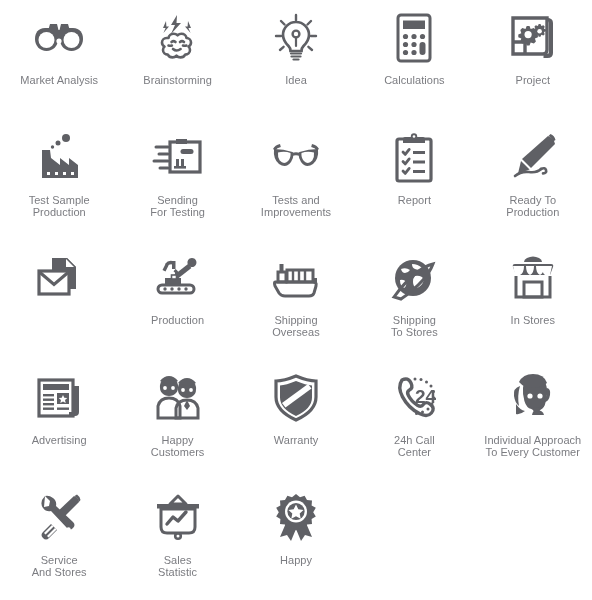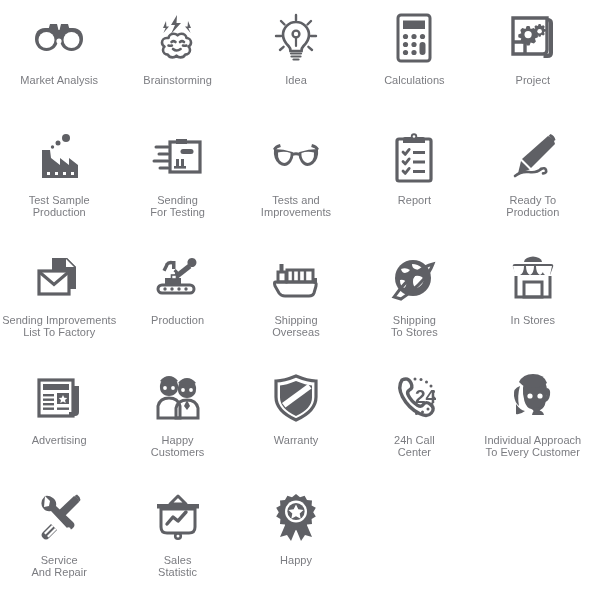--- a/index.html
+++ b/index.html
@@ -244,22 +244,20 @@
 <svg width="52" height="52" viewBox="0 0 52 52">
  <g fill="#5f6065">
   <path d="M19 6 h15 l9 9 v22 h-24 Z"></path>
   <path d="M34 6 l9 9 h-9 Z"></path>
  </g>
  <path d="M33 7 l8 8 h-8 Z" fill="#fff"></path>
  <rect x="6" y="19" width="30" height="23" fill="#fff" stroke="#5f6065" stroke-width="3.2"></rect>
  <path d="M7 20.5 l14 12 l14 -12" fill="none" stroke="#5f6065" stroke-width="3.2"></path>
 </svg>
       </div>
-      <div class="label">Sending Improvements
-List To Factory</div>
     </div>
     <div class="cell">
       <div class="icon">
 <svg width="52" height="52" viewBox="0 0 52 52">
  <g fill="#5f6065">
   <path d="M40 6 a4.5 4.5 0 1 1 -0.1 0 Z"></path>
   <path d="M36 12 l-14 11 l3.4 4 l14 -11 Z"></path>
   <path d="M20 9 l3.5 0 l0 8 l-3.5 0 Z"></path>
   <path d="M13 12 q3 -4 7.5 -3 l-0.5 3.4 q-3 -0.5 -4.6 2 Z"></path>
   <path d="M13.5 12 l3 1.6 l-3 6 l-3 -1.6 Z"></path>
@@ -453,21 +451,21 @@
   <path d="M18 32 l-8 8 q-3 3 0 6 q3 3 6 0 l8 -8 Z"></path>
  </g>
  <g fill="#fff">
   <path d="M11 41 l8 -8 l1.6 1.6 l-8 8 Z"></path>
   <path d="M14 44 l8 -8 l1.6 1.6 l-8 8 Z"></path>
  </g>
  <circle cx="35.5" cy="37.5" r="2.2" fill="#fff"></circle>
 </svg>
       </div>
       <div class="label">Service
-And Repair</div>
+And Stores</div>
     </div>
     <div class="cell">
       <div class="icon">
 <svg width="52" height="52" viewBox="0 0 52 52">
  <path d="M26 4 l8 8 h-16 Z" fill="none" stroke="#5f6065" stroke-width="3" stroke-linejoin="round"></path>
  <rect x="5" y="12" width="42" height="4.5" fill="#5f6065"></rect>
  <path d="M9 17 h34 v18 q0 6 -6 6 h-22 q-6 0 -6 -6 Z" fill="none" stroke="#5f6065" stroke-width="3"></path>
  <path d="M15 32 l6 -7 l5 4 l8 -9" fill="none" stroke="#5f6065" stroke-width="3.4" stroke-linecap="round" stroke-linejoin="round"></path>
  <circle cx="26" cy="44" r="2.8" fill="none" stroke="#5f6065" stroke-width="2.6"></circle>
 </svg>

